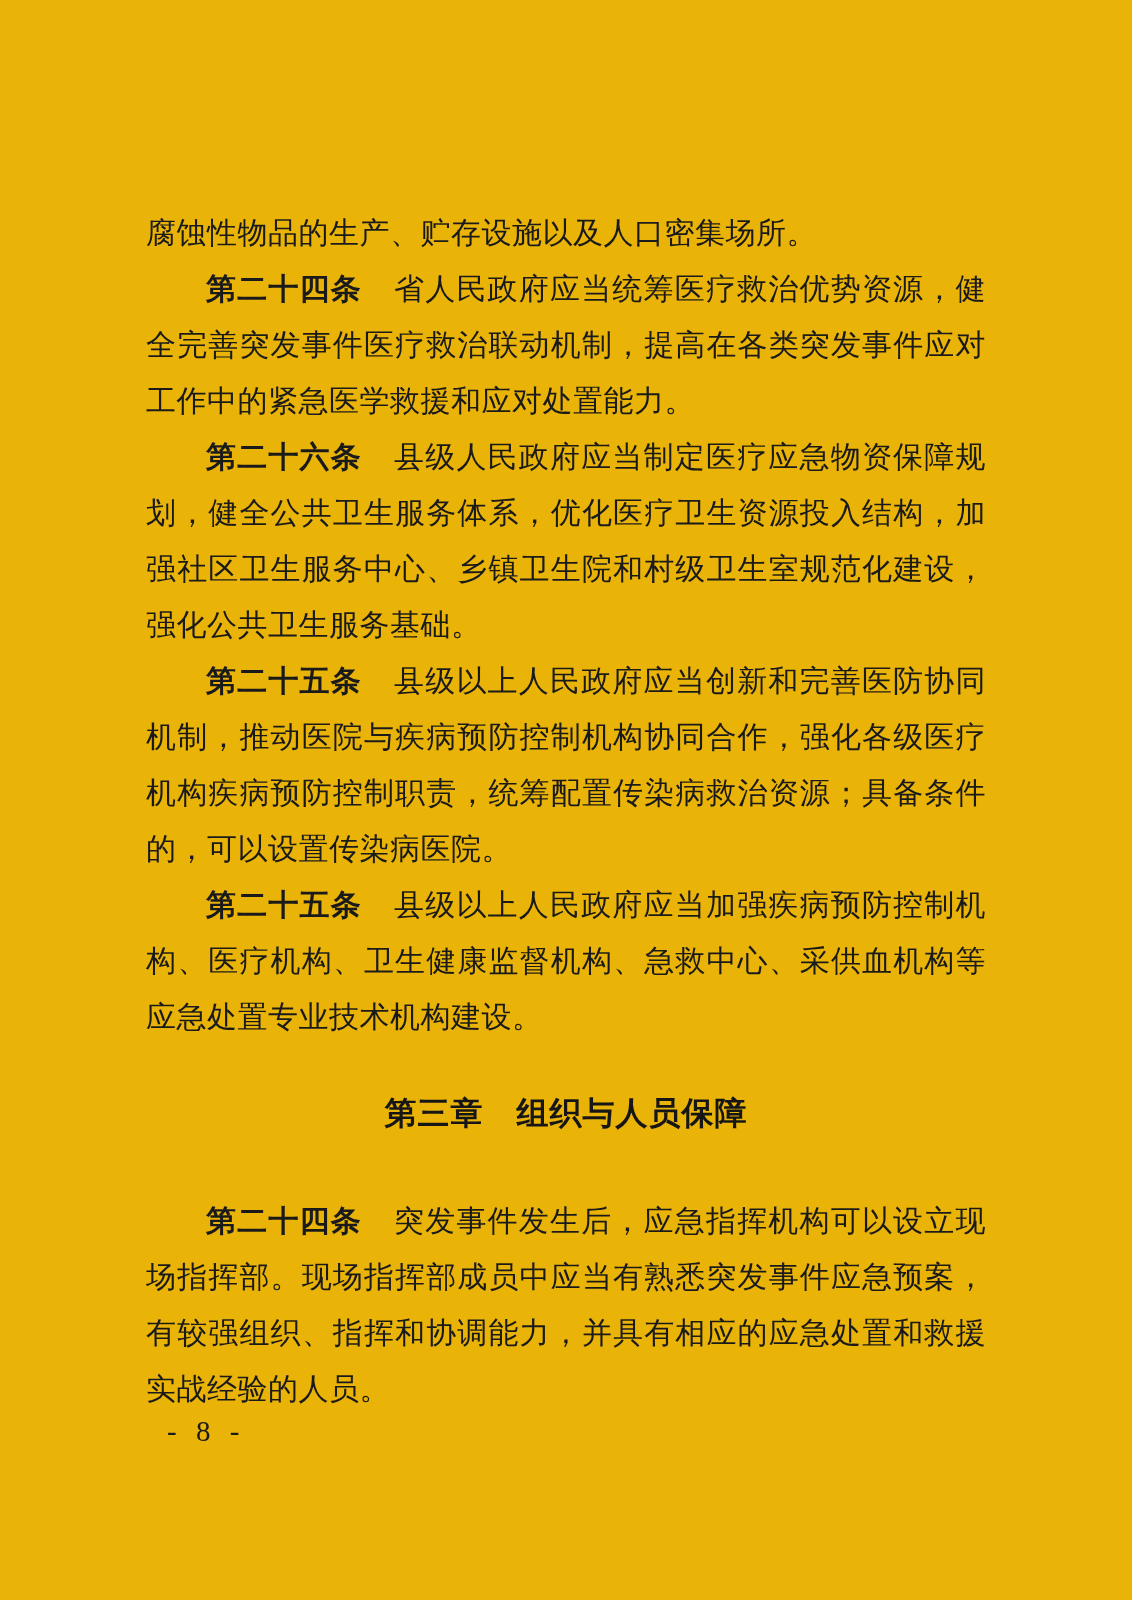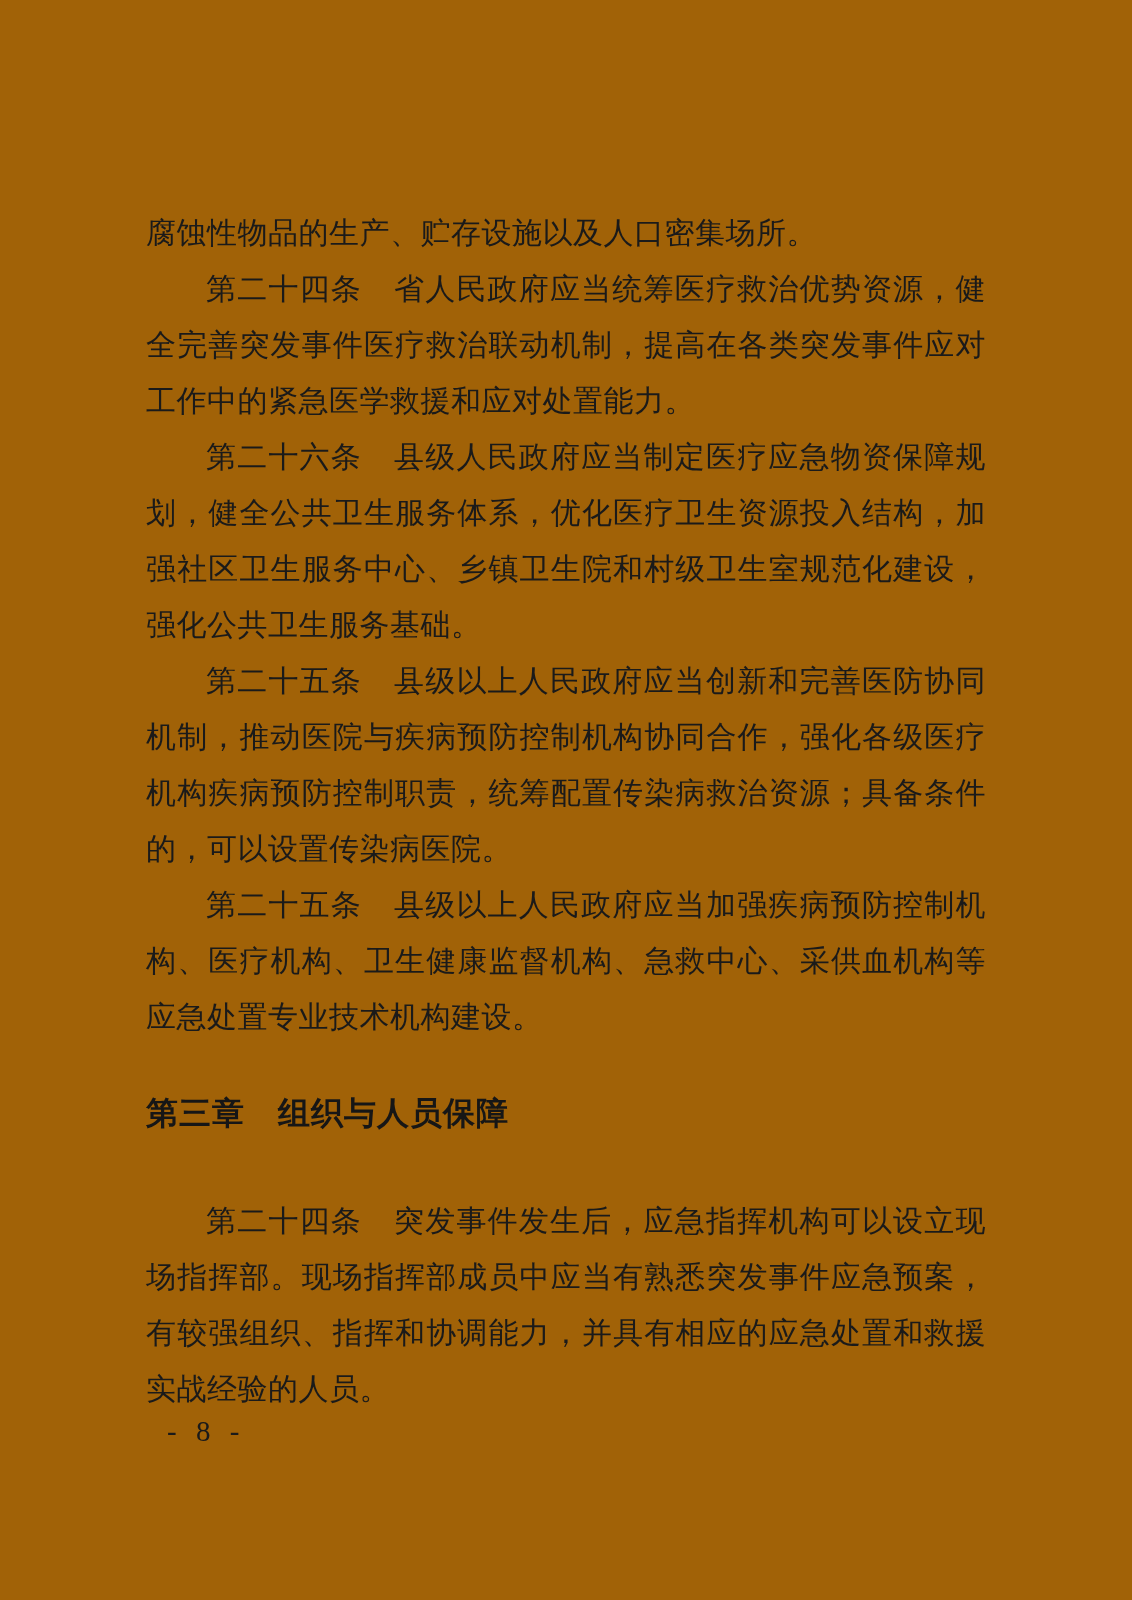--- a/index.html
+++ b/index.html
@@ -8,50 +8,51 @@
     height: 1600px;
     background: #ffffff;
     position: relative;
     overflow: hidden;
     font-family: "Liberation Serif", "DejaVu Serif", serif;
     color: #1a1a1a;
   }
   .page {
     position: absolute;
     inset: 0;
-    background: #a16207;
+    background: #eab308;
   }
   .page-content {
     position: absolute;
     left: 146px;
     top: 205px;
     width: 840px;
   }
   .body-par {
     margin: 0;
     font-size: 30px;
     line-height: 56px;
     text-align: justify;
     text-justify: inter-character;
     letter-spacing: 0.5px;
   }
   .body-par.indent {
     text-indent: 60px;
   }
   .art-label {
     font-family: "Liberation Sans", "DejaVu Sans", sans-serif;
-    font-weight: 400;
+    font-weight: 700;
     margin-right: 32px;
   }
   .chapter-heading {
     margin: 40px 0 52px 0;
     font-size: 32px;
     line-height: 56px;
     font-weight: 700;
     font-family: "Liberation Sans", "DejaVu Sans", sans-serif;
+    text-align: center;
     letter-spacing: 1px;
     color: #161616;
   }
   .page-number {
     position: absolute;
     left: 167px;
     top: 1412px;
     font-size: 29px;
     line-height: 38px;
     letter-spacing: 6px;

